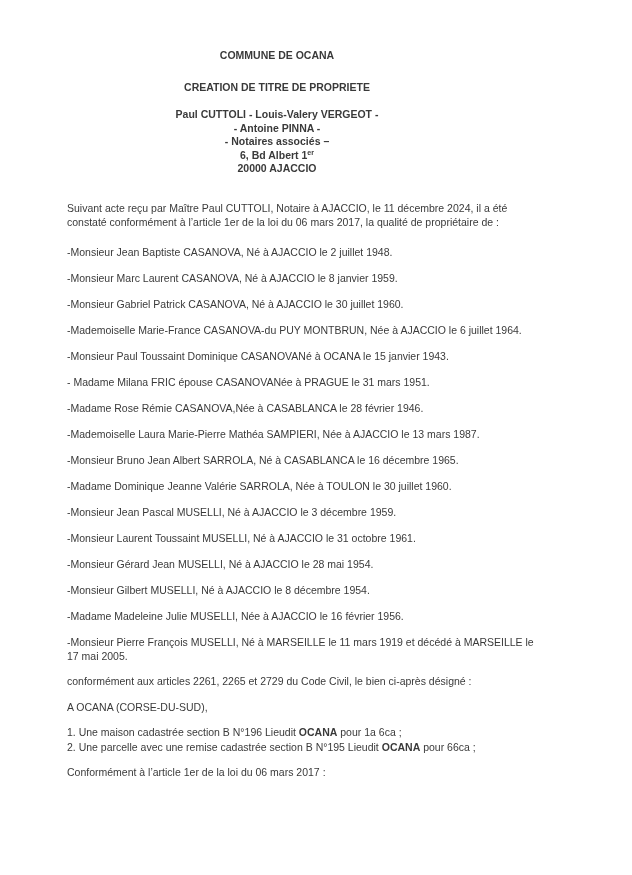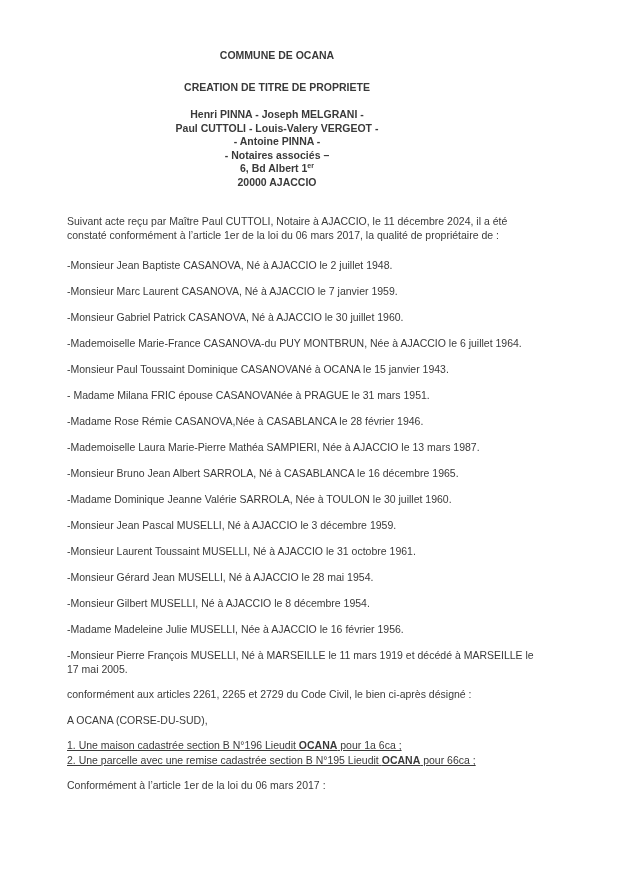--- a/index.html
+++ b/index.html
@@ -23,51 +23,50 @@
   .notaires .nline { line-height: 13.5px; white-space: nowrap; }
   .sup { font-size: 7px; vertical-align: super; line-height: 0; }
   .para-line { line-height: 14px; white-space: nowrap; }
   .intro { margin-top: 25px; }
   .owners { margin-top: 16px; }
   .owner { line-height: 14px; margin-top: 12px; white-space: nowrap; }
   .owner:first-child { margin-top: 0; }
   .owner .oline { line-height: 14px; white-space: nowrap; }
   .possession { margin-top: 11px; }
   .location { margin-top: 12px; line-height: 14px; white-space: nowrap; }
-  .items { margin-top: 11px; text-decoration: underline; }
+  .items { margin-top: 11px; }
   .item { line-height: 15px; white-space: nowrap; }
   .item .emph { font-weight: bold; }
   .closing { margin-top: 10px; line-height: 14px; white-space: nowrap; }
 </style>
 </head>
 <body>
 
 <div class="page">
 
   <div class="center-block">
     <div class="title-line">COMMUNE DE OCANA</div>
     <div class="title-line doc-title">CREATION DE TITRE DE PROPRIETE</div>
     <div class="notaires">
-      <div class="nline">Henri PINNA - Joseph MELGRANI -</div>
       <div class="nline">Paul CUTTOLI - Louis-Valery VERGEOT -</div>
       <div class="nline">- Antoine PINNA -</div>
       <div class="nline">- Notaires associés –</div>
       <div class="nline"><span>6, Bd Albert 1</span><span class="sup">er</span></div>
       <div class="nline">20000 AJACCIO</div>
     </div>
   </div>
 
   <div class="intro">
     <div class="para-line">Suivant acte reçu par Maître Paul CUTTOLI, Notaire à AJACCIO, le 11 décembre 2024, il a été</div>
     <div class="para-line">constaté conformément à l’article 1er de la loi du 06 mars 2017, la qualité de propriétaire de :</div>
   </div>
 
   <div class="owners">
     <div class="owner">-Monsieur Jean Baptiste CASANOVA, Né à AJACCIO le 2 juillet 1948.</div>
-    <div class="owner">-Monsieur Marc Laurent CASANOVA, Né à AJACCIO le 7 janvier 1959.</div>
+    <div class="owner">-Monsieur Marc Laurent CASANOVA, Né à AJACCIO le 8 janvier 1959.</div>
     <div class="owner">-Monsieur Gabriel Patrick CASANOVA, Né à AJACCIO le 30 juillet 1960.</div>
     <div class="owner">-Mademoiselle Marie-France CASANOVA-du PUY MONTBRUN, Née à AJACCIO le 6 juillet 1964.</div>
     <div class="owner">-Monsieur Paul Toussaint Dominique CASANOVANé à OCANA le 15 janvier 1943.</div>
     <div class="owner">- Madame Milana FRIC épouse CASANOVANée à PRAGUE le 31 mars 1951.</div>
     <div class="owner">-Madame Rose Rémie CASANOVA,Née à CASABLANCA le 28 février 1946.</div>
     <div class="owner">-Mademoiselle Laura Marie-Pierre Mathéa SAMPIERI, Née à AJACCIO le 13 mars 1987.</div>
     <div class="owner">-Monsieur Bruno Jean Albert SARROLA, Né à CASABLANCA le 16 décembre 1965.</div>
     <div class="owner">-Madame Dominique Jeanne Valérie SARROLA, Née à TOULON le 30 juillet 1960.</div>
     <div class="owner">-Monsieur Jean Pascal MUSELLI, Né à AJACCIO le 3 décembre 1959.</div>
     <div class="owner">-Monsieur Laurent Toussaint MUSELLI, Né à AJACCIO le 31 octobre 1961.</div>

